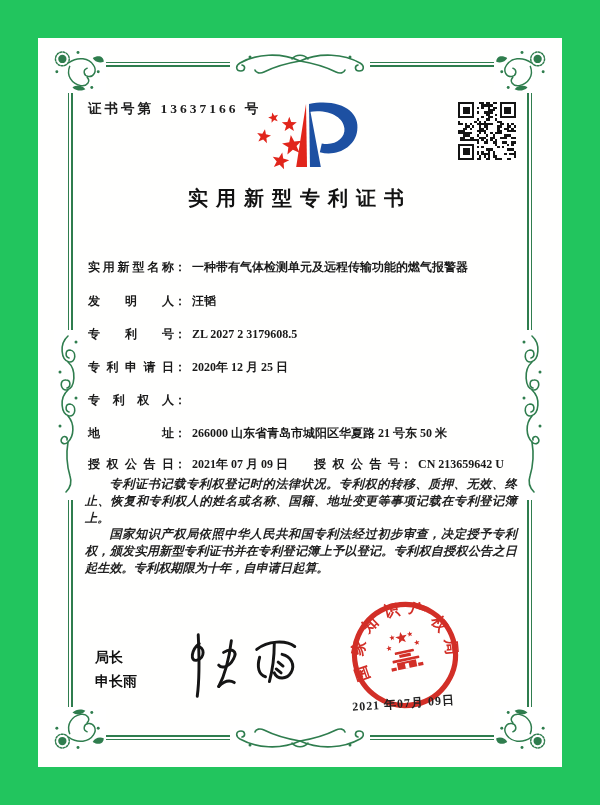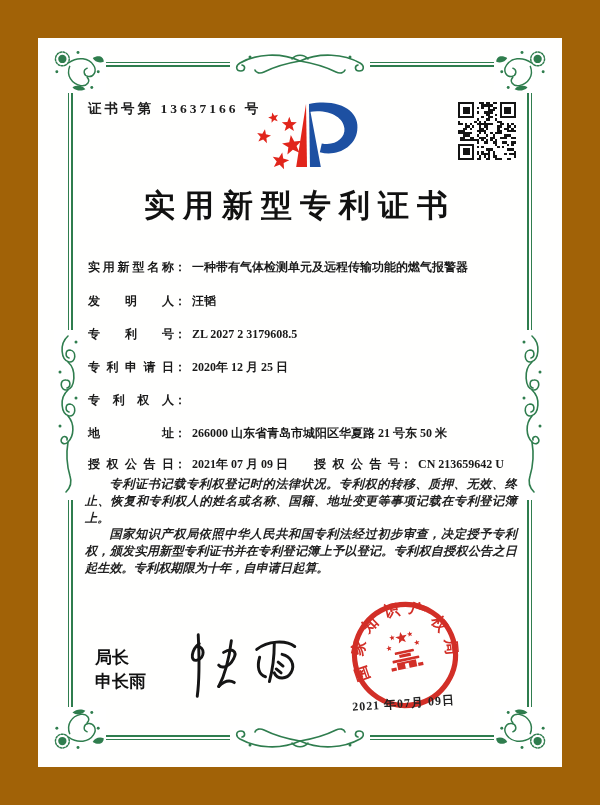--- a/index.html
+++ b/index.html
@@ -1,41 +1,41 @@
 <!DOCTYPE html>
 <html><head>
 <meta charset="utf-8">
 <style>
   html,body{margin:0;padding:0;background:#777;}
   *{box-sizing:border-box;}
-  .stage{position:relative;width:600px;height:805px;background:#a16207;overflow:hidden;
+  .stage{position:relative;width:600px;height:805px;background:#22c55e;overflow:hidden;
     font-family:"Liberation Serif","DejaVu Serif",serif;
     box-shadow:inset 0 0 0 6px #24100f, inset 0 0 0 14px #3c1b19, inset 0 0 0 21px #4b2422,
                inset 0 0 0 24px #2b1211, inset 0 0 0 30px #562a26, inset 0 0 0 36px #35514, inset 0 0 0 38px #3a1c1a;}
   .paper{position:absolute;left:38px;top:38px;width:524px;height:729px;background:#fffffe;}
   
   .gborder{position:absolute;left:30px;top:24px;width:464px;height:678px;border:1.6px solid #2f7d4e;}
   .gborder::after{content:"";position:absolute;inset:2.4px;border:2.4px solid #2f7d4e;}
   .orn{position:absolute;background:#fff;display:flex;align-items:center;justify-content:center;}
   .orn svg{width:100%;height:100%;}
   .certno{position:absolute;left:50px;top:62px;font-size:13.5px;font-weight:600;letter-spacing:3px;color:#1d1d1d;}
   .logo{position:absolute;left:206px;top:54px;width:128px;height:88px;}
   .qr{position:absolute;left:420px;top:64px;width:58px;height:58px;}
-  .title{position:absolute;left:0;top:147px;width:100%;text-align:center;font-size:31px;font-weight:700;
+  .title{position:absolute;left:0;top:147px;width:100%;text-align:center;font-size:20px;font-weight:700;
     letter-spacing:8px;color:#111;}
   .frow{position:absolute;left:50px;right:28px;font-size:12px;font-weight:600;color:#1a1a1a;
     display:flex;align-items:flex-start;line-height:19px;white-space:nowrap;}
   .flabel{display:inline-block;width:86px;text-align:justify;text-align-last:justify;flex:0 0 86px;}
   .fcolon{flex:0 0 auto;margin-right:6px;}
   .fvalue{white-space:normal;}
   .grant2{margin-left:26px;display:flex;align-items:center;}
   .bodytxt{position:absolute;left:47px;top:438px;width:432px;font-size:12.2px;line-height:16.8px;
     font-style:italic;font-weight:600;color:#222;text-align:justify;}
   .bodytxt p{margin:0;text-indent:2em;}
-  .director{position:absolute;left:57px;top:608px;font-size:17px;font-weight:700;color:#111;line-height:24px;}
+  .director{position:absolute;left:57px;top:608px;font-size:14px;font-weight:700;color:#111;line-height:24px;}
   .sig{position:absolute;left:128px;top:590px;width:160px;height:78px;}
   .seal{position:absolute;left:312px;top:562px;width:110px;height:110px;transform:rotate(-12deg);opacity:.95;}
   .sealdate{position:absolute;left:314px;top:656px;width:140px;font-size:12px;font-weight:600;color:#222;
     letter-spacing:1px;transform:rotate(-4deg);white-space:nowrap;}
 </style>
 </head>
 <body>
 
 <div class="stage">
   <div class="paper">

